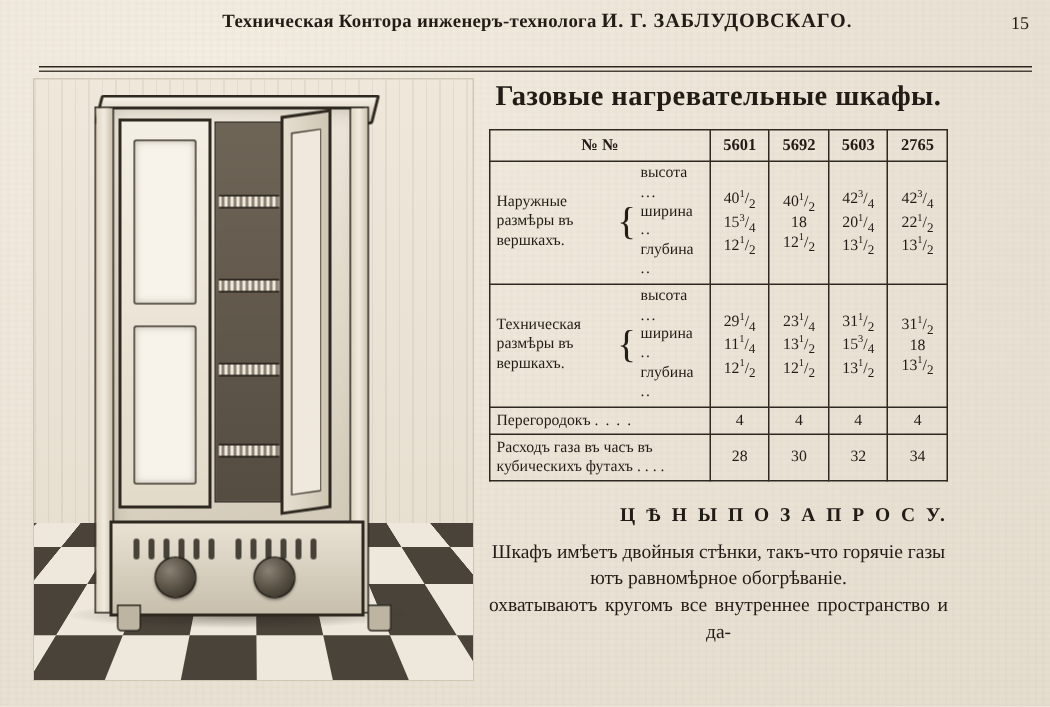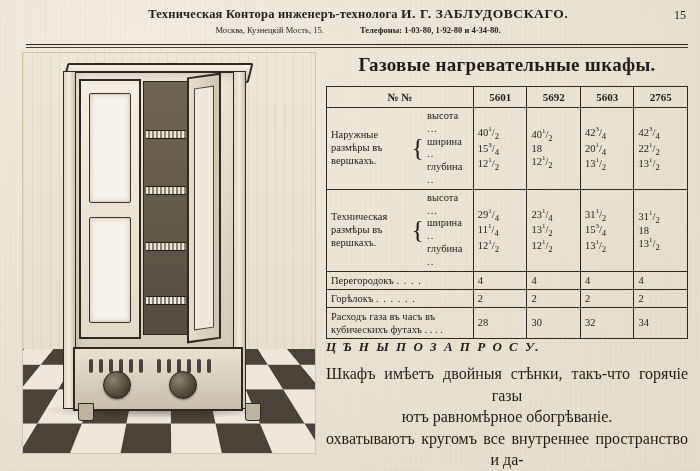--- a/index.html
+++ b/index.html
@@ -253,21 +253,21 @@
     width: 230px;
     height: 18px;
     background: radial-gradient(ellipse at 50% 50%, rgba(35,30,22,.45), rgba(35,30,22,0) 70%);
   }
 
   
   .right {
     position: absolute;
     left: 326px;
     top: 54px;
-    width: 362px;
+    width: 306px;
   }
   .title {
     text-align: center;
     font-size: 19px;
     font-weight: bold;
     letter-spacing: .3px;
     margin-bottom: 10px;
   }
   table.spec {
     width: 100%;
@@ -278,21 +278,21 @@
     border: 1px solid #2e2920;
     padding: 2px 4px;
     vertical-align: middle;
   }
   table.spec th {
     font-weight: bold;
     text-align: center;
     font-size: 11px;
     padding: 4px 4px;
   }
-  td.numcol, th.numcol { text-align: left; width: 50px; }
+  td.numcol, th.numcol { text-align: center; width: 50px; }
   td.label {
     text-align: left;
     padding-left: 6px;
     line-height: 1.25;
   }
   .grp {
     display: flex;
     align-items: center;
   }
   .grp-l {
@@ -306,47 +306,43 @@
     font-family: "Liberation Serif", serif;
   }
   .grp-r {
     line-height: 1.22;
   }
   .dots { letter-spacing: 1px; }
   .rowlbl-2 { line-height: 1.3; }
   sup { font-size: 7px; vertical-align: super; }
 
   .prices {
-    text-align: left;
+    text-align: right;
     font-size: 13px;
     font-weight: bold;
     letter-spacing: 2px;
+    margin-top: 14px;
     margin-bottom: 8px;
-    font-style: italic;
   }
   .note {
-    font-size: 16px;
+    font-size: 13px;
     line-height: 1.35;
     text-align: justify;
     text-align-last: center;
   }
 </style>
 </head>
 <body>
 
 <div class="page">
   <div class="paper-noise"></div>
 
   <div class="header">
     <div class="hdr-line1">
       <span>Техническая Контора инженеръ-технолога </span><span class="big">И. Г. ЗАБЛУДОВСКАГО</span><span>.</span>
-    </div>
-    <div class="hdr-line2">
-      <span>Москва, Кузнецкій Мость, 15.</span>
-      <span class="phones">Телефоны: 1-03-80, 1·92-80 и 4-34-80.</span>
     </div>
   </div>
   <div class="page-number">15</div>
   <div class="rule"></div>
   <div class="rule thin"></div>
 
   <div class="illus">
     <div class="wall">
       <div class="wall-lines"></div>
     </div>
@@ -494,30 +490,20 @@
           <td class="label">
             <span>Перегородокъ</span>
             <span class="dots">. . . .</span>
           </td>
           <td class="numcol">4</td>
           <td class="numcol">4</td>
           <td class="numcol">4</td>
           <td class="numcol">4</td>
         </tr>
 
-        <tr>
-          <td class="label">
-            <span>Горѣлокъ</span>
-            <span class="dots">. . . . . .</span>
-          </td>
-          <td class="numcol">2</td>
-          <td class="numcol">2</td>
-          <td class="numcol">2</td>
-          <td class="numcol">2</td>
-        </tr>
 
         <tr>
           <td class="label rowlbl-2">
             <div>Расходъ  газа  въ  часъ  въ</div>
             <div>кубическихъ футахъ . . . .</div>
           </td>
           <td class="numcol">28</td>
           <td class="numcol">30</td>
           <td class="numcol">32</td>
           <td class="numcol">34</td>

